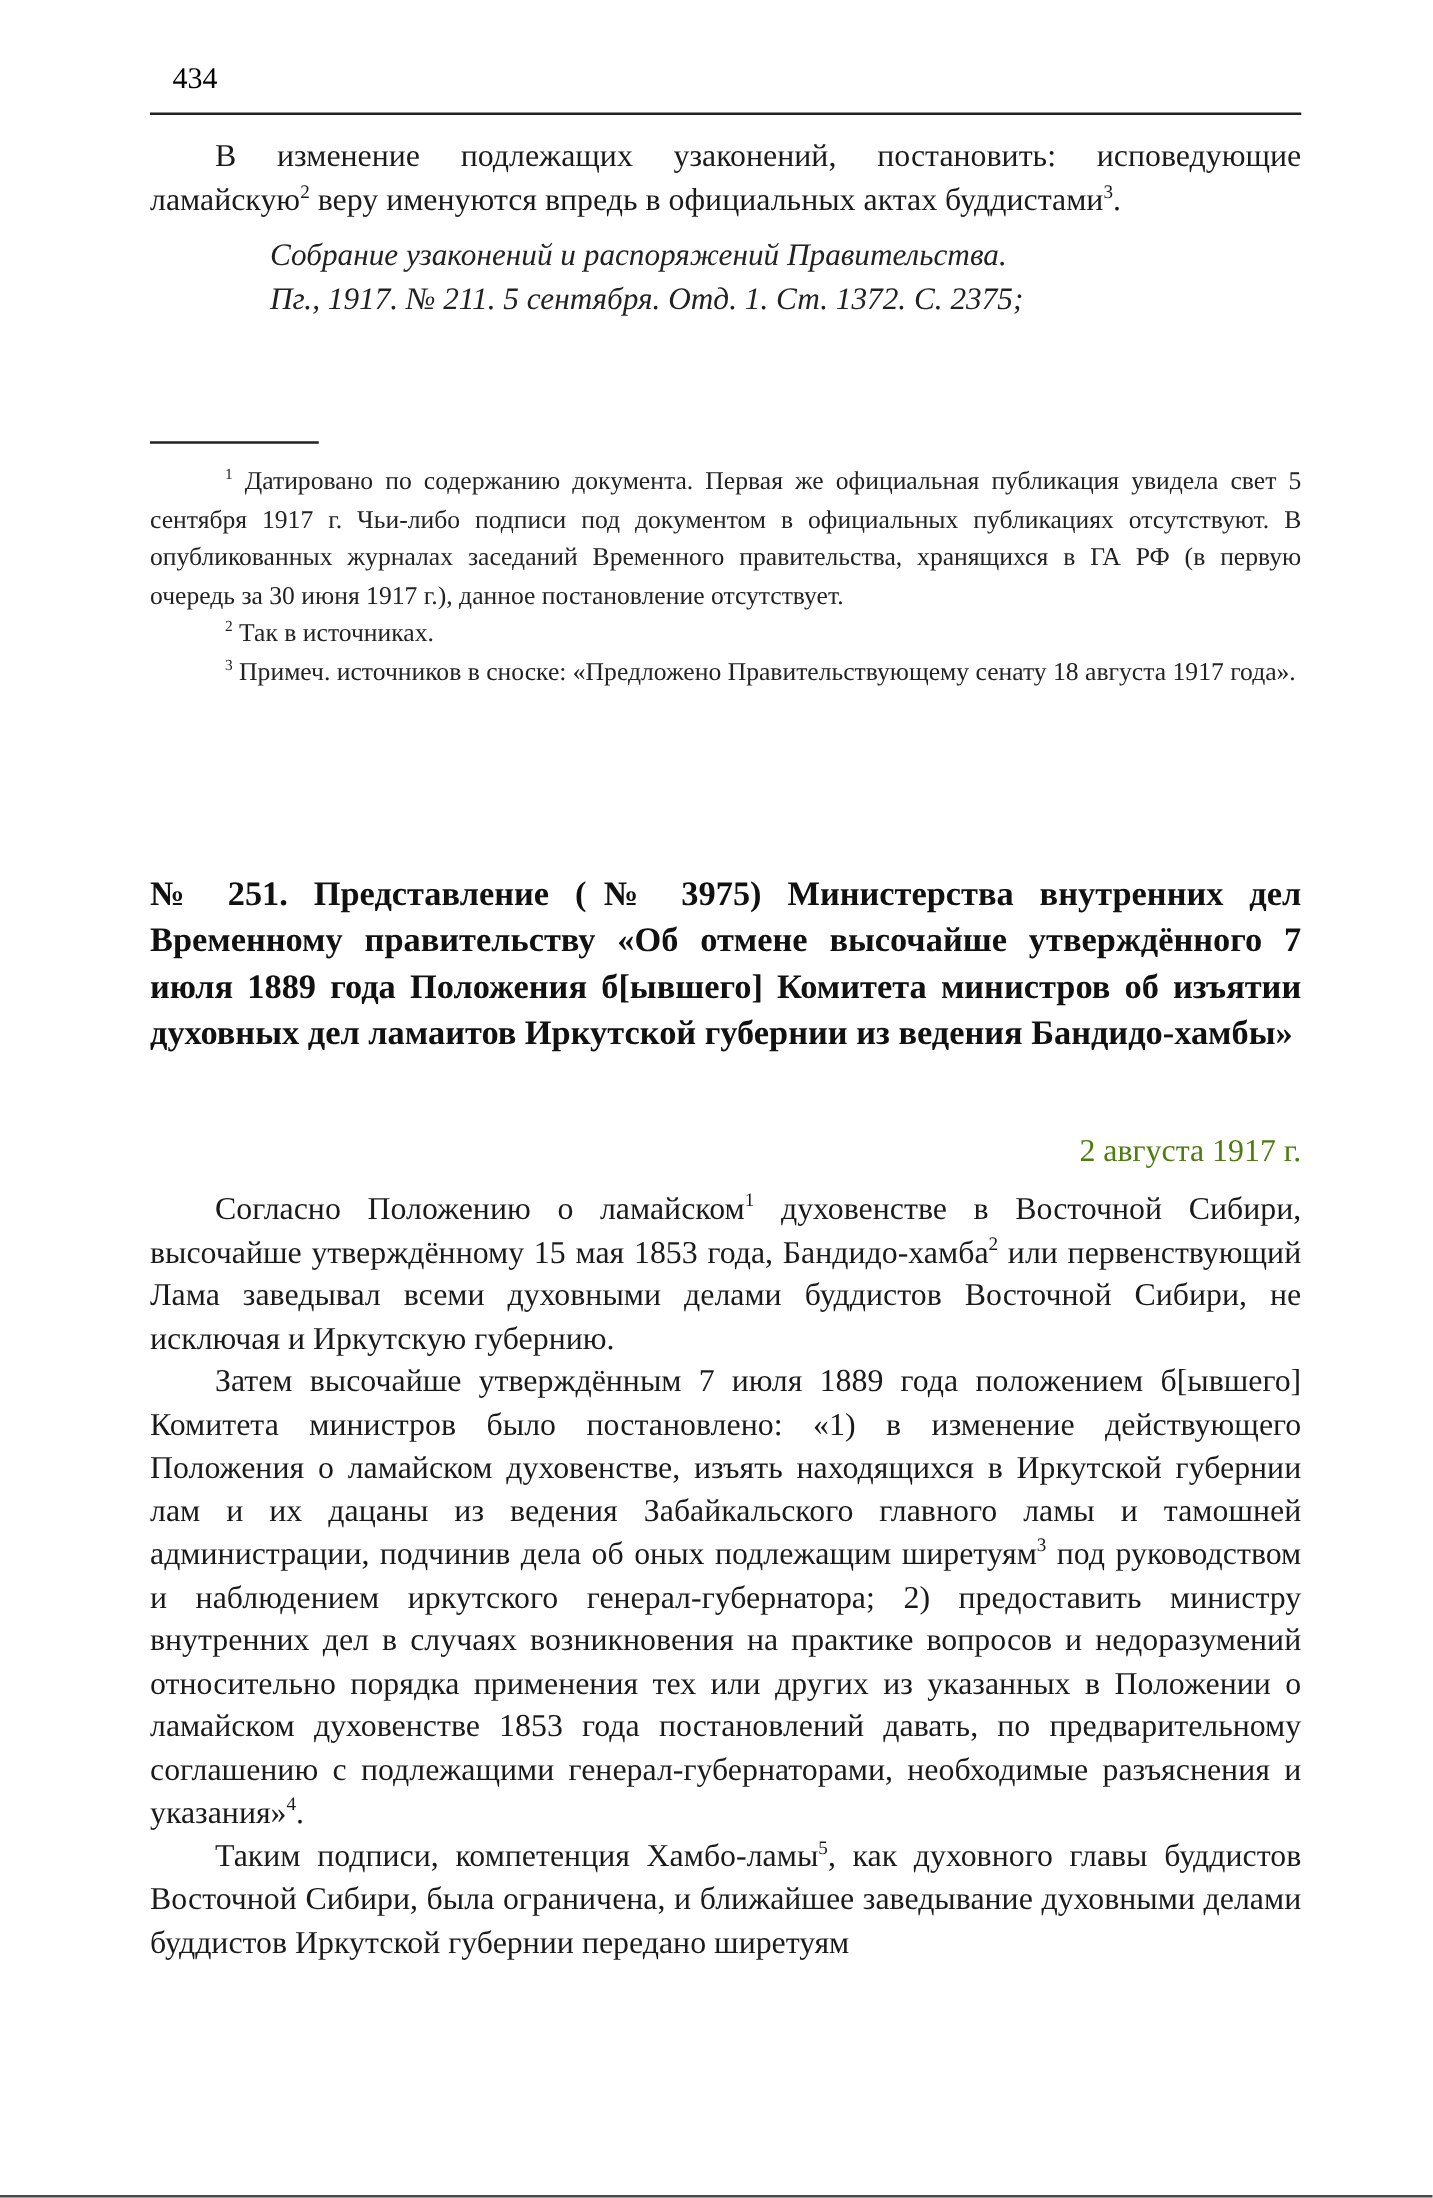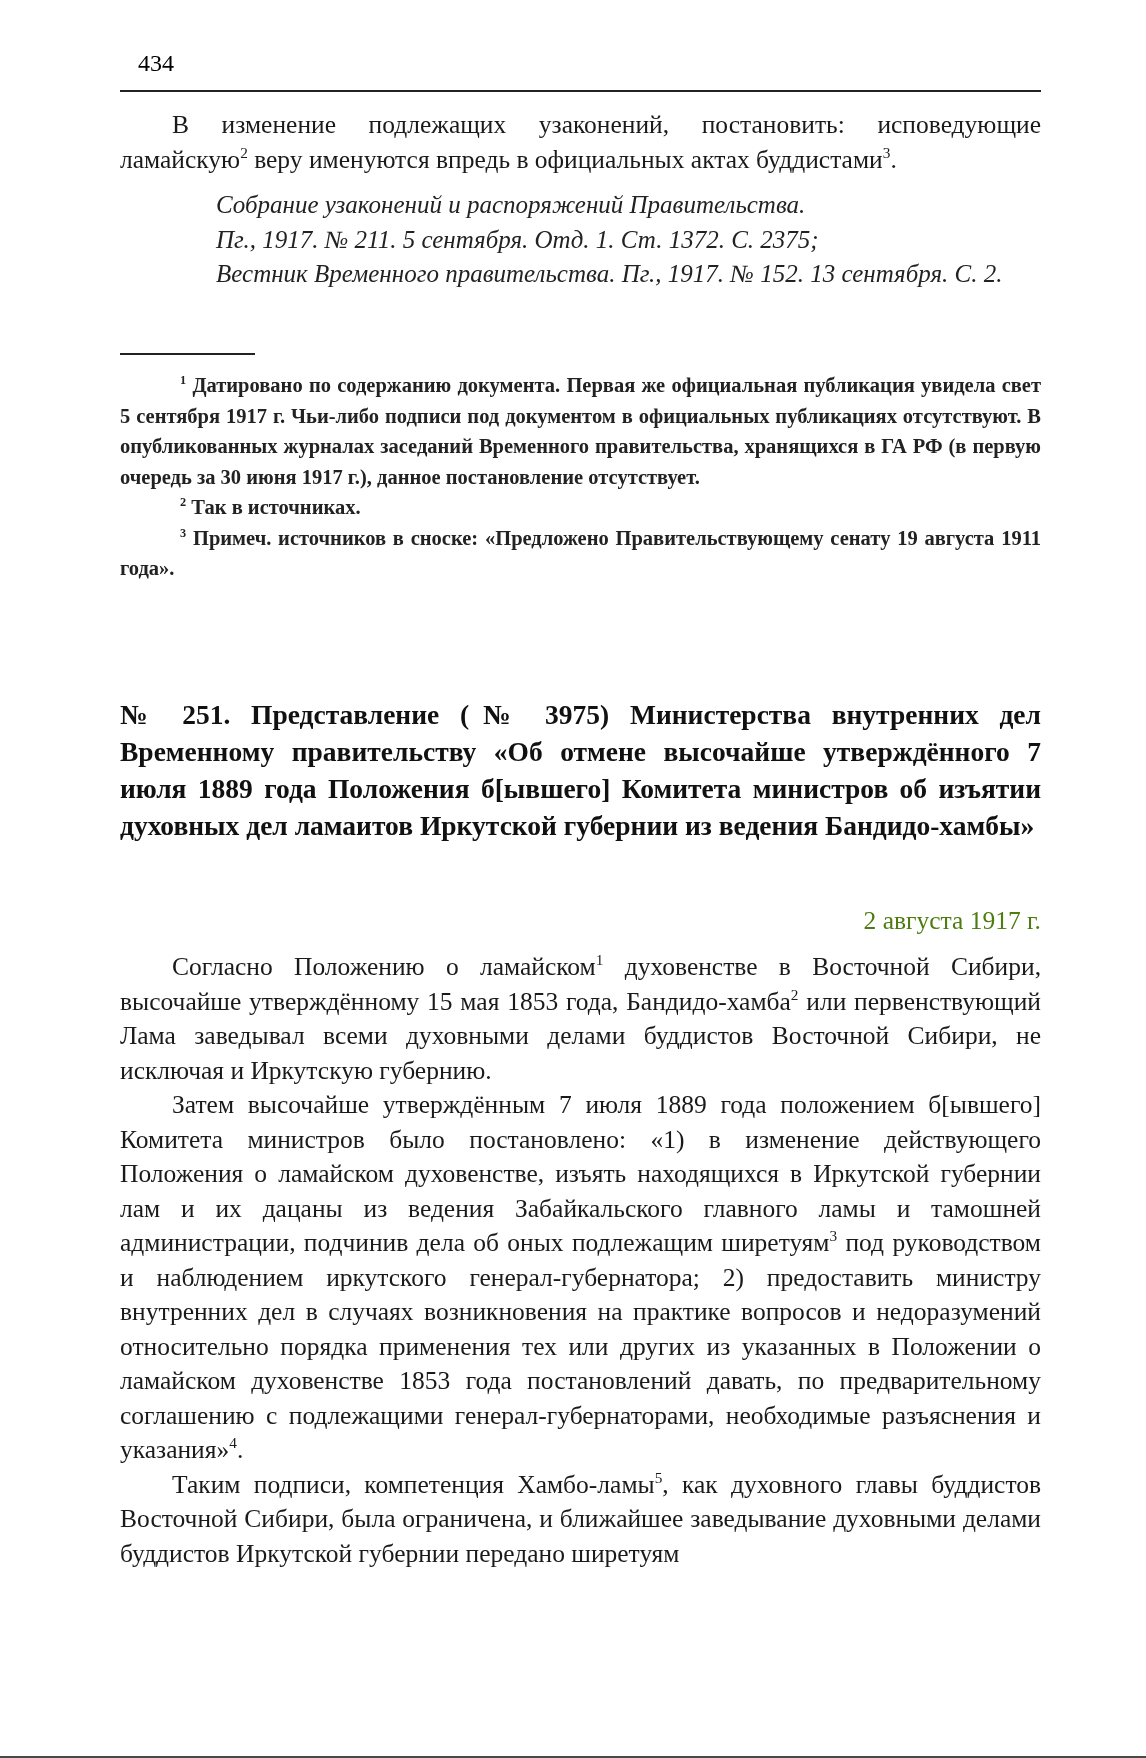--- a/index.html
+++ b/index.html
@@ -29,21 +29,21 @@
     font-style: italic; font-size: 25px; line-height: 34.5px; color: #222; margin-left: 44px;
   }
   .source div { white-space: nowrap; }
   .fn-rule {
     position: absolute; left: 120px; top: 353px; width: 135px; height: 1.5px; background: #222;
   }
   .footnotes {
     position: absolute; left: 120px; top: 370px; width: 921px;
     font-size: 20.5px; line-height: 30.5px; text-align: justify; color: #222;
   }
-  .footnotes p { margin: 0; text-indent: 60px; font-weight: bold; }
+  .footnotes p { margin: 0; text-indent: 60px; }
   .doc-title {
     position: absolute; left: 120px; top: 696px; width: 921px;
     font-weight: bold; font-size: 27.5px; line-height: 37px;
     text-align: justify; text-align-last: left; color: #111;
   }
   .doc-date {
     position: absolute; right: 105px; top: 906px;
     font-size: 25.5px; color: #4d7c0f;
   }
   .main { top: 950px; }
@@ -60,29 +60,28 @@
   <div class="pnum">434</div>
   <div class="header-rule"></div>
 
   <div class="body-text intro">
     <p><span>В изменение подлежащих узаконений, постановить: исповедующие ламайскую</span><sup>2</sup><span> веру именуются впредь в официальных актах буддистами</span><sup>3</sup><span>.</span></p>
   </div>
 
   <div class="source">
     <div>Собрание узаконений и распоряжений Правительства.</div>
     <div>Пг., 1917. № 211. 5 сентября. Отд. 1. Ст. 1372. С. 2375;</div>
-    <div>Вестник Временного правительства. Пг., 1917. № 152. 13 сентября. С. 2.</div>
   </div>
 
   <div class="fn-rule"></div>
 
   <div class="footnotes">
     <p><sup>1</sup><span> Датировано по содержанию документа. Первая же официальная публикация увидела свет 5 сентября 1917 г. Чьи-либо подписи под документом в официальных публикациях отсутствуют. В опубликованных журналах заседаний Временного правительства, хранящихся в ГА РФ (в первую очередь за 30 июня 1917 г.), данное постановление отсутствует.</span></p>
     <p><sup>2</sup><span> Так в источниках.</span></p>
-    <p><sup>3</sup><span> Примеч. источников в сноске: «Предложено Правительствующему сенату 19 августа 1911 года».</span></p>
+    <p><sup>3</sup><span> Примеч. источников в сноске: «Предложено Правительствующему сенату 18 августа 1917 года».</span></p>
   </div>
 
   <div class="doc-title">№ 251. Представление (№ 3975) Министерства внутренних дел Временному правительству «Об отмене высочайше утверждённого 7 июля 1889 года Положения б[ывшего] Комитета министров об изъятии духовных дел ламаитов Иркутской губернии из ведения Бандидо-хамбы»</div>
 
   <div class="doc-date">2 августа 1917 г.</div>
 
   <div class="body-text main">
     <p><span>Согласно Положению о ламайском</span><sup>1</sup><span> духовенстве в Восточной Сибири, высочайше утверждённому 15 мая 1853 года, Бандидо-хамба</span><sup>2</sup><span> или первенствующий Лама заведывал всеми духовными делами буддистов Восточной Сибири, не исключая и Иркутскую губернию.</span></p>
     <p><span>Затем высочайше утверждённым 7 июля 1889 года положением б[ывшего] Комитета министров было постановлено: «1) в изменение действующего Положения о ламайском духовенстве, изъять находящихся в Иркутской губернии лам и их дацаны из ведения Забайкальского главного ламы и тамошней администрации, подчинив дела об оных подлежащим ширетуям</span><sup>3</sup><span> под руководством и наблюдением иркутского генерал-губернатора; 2) предоставить министру внутренних дел в случаях возникновения на практике вопросов и недоразумений относительно порядка применения тех или других из указанных в Положении о ламайском духовенстве 1853 года постановлений давать, по предварительному соглашению с подлежащими генерал-губернаторами, необходимые разъяснения и указания»</span><sup>4</sup><span>.</span></p>
     <p><span>Таким подписи, компетенция Хамбо-ламы</span><sup>5</sup><span>, как духовного главы буддистов Восточной Сибири, была ограничена, и ближайшее заведывание духовными делами буддистов Иркутской губернии передано ширетуям</span></p>

